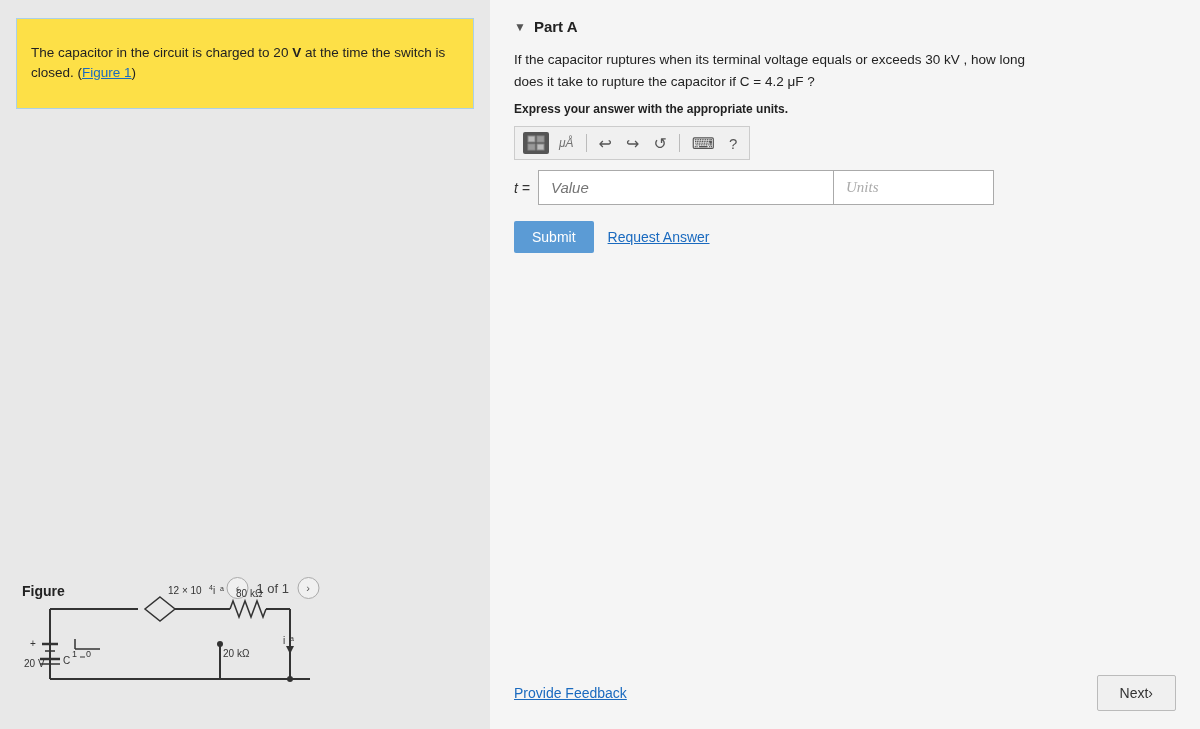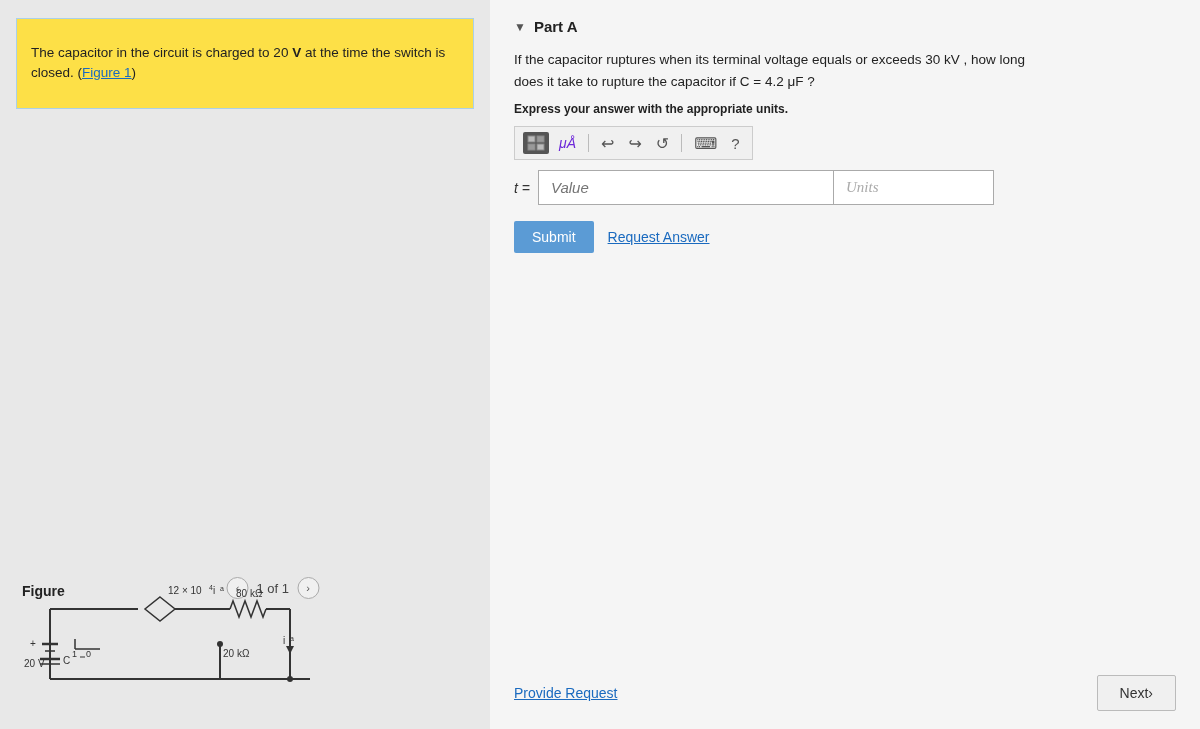--- a/index.html
+++ b/index.html
@@ -131,22 +131,22 @@
       background: #555;
       border-radius: 2px;
       display: flex;
       align-items: center;
       justify-content: center;
       cursor: pointer;
       position: relative;
     }
 
     .toolbar-mu {
-      font-size: 14px;
-      color: #6d28d9;
+      font-size: 12px;
+      color: #737373;
       font-style: italic;
       cursor: pointer;
       padding: 2px 4px;
     }
 
     .toolbar-sep {
       width: 1px;
       height: 18px;
       background: #bbb;
       margin: 0 2px;
@@ -397,20 +397,20 @@
       <span>Units</span>
     </div>
   </div>
 
   <div class="button-row">
     <button class="submit-btn">Submit</button>
     <span class="request-answer-link">Request Answer</span>
   </div>
 
   <div class="bottom-row">
-    <span class="provide-feedback-link">Provide Request</span>
+    <span class="provide-feedback-link">Provide Feedback</span>
     <button class="next-btn">
       <span>Next</span>
       <span>›</span>
     </button>
   </div>
 
 </div>
 
 </body></html>

